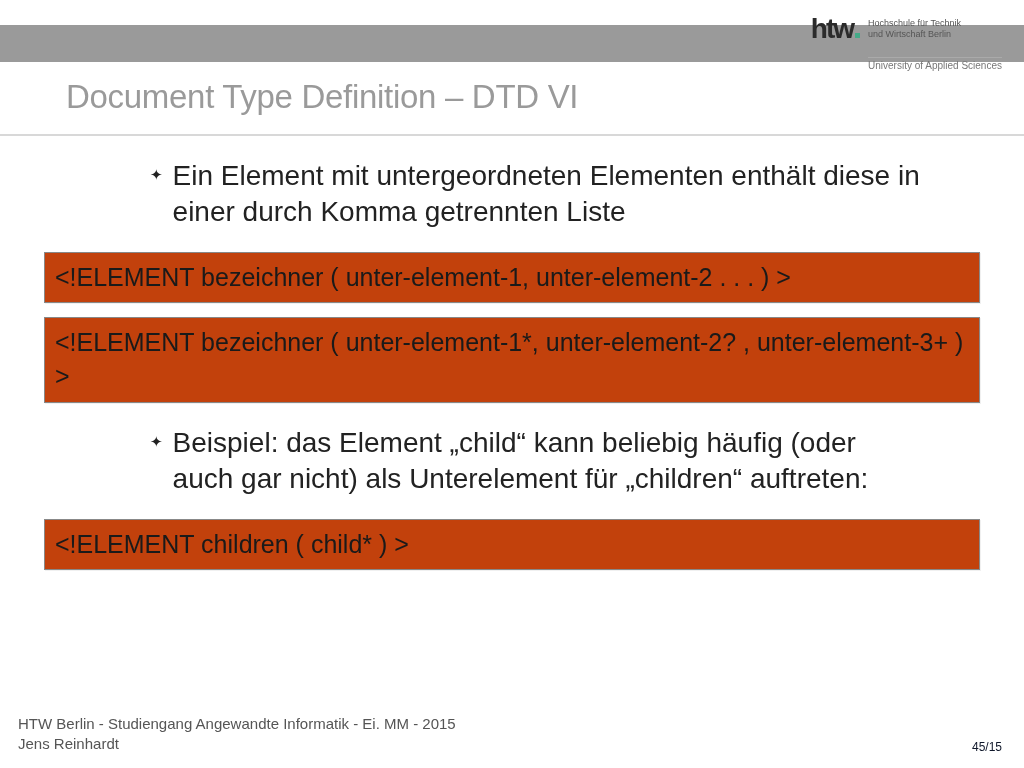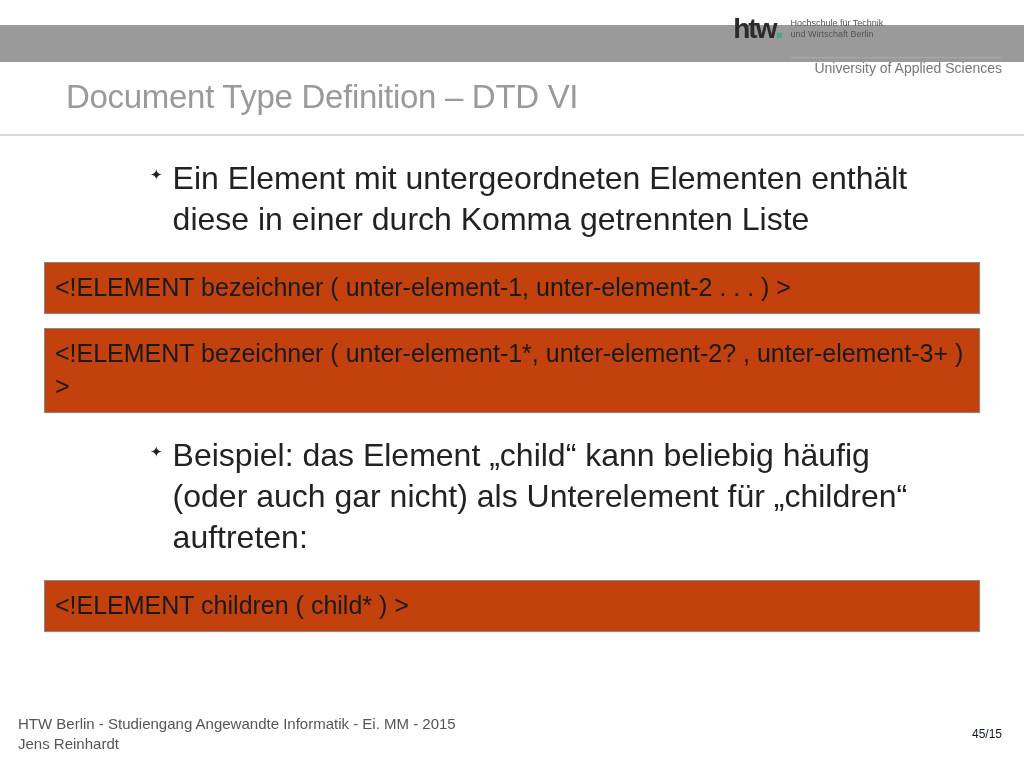--- a/index.html
+++ b/index.html
@@ -3,31 +3,31 @@
 <meta charset="utf-8">
 <style>
   * { margin: 0; padding: 0; box-sizing: border-box; }
   html, body { width: 1024px; height: 768px; font-family: Arial, Helvetica, sans-serif; background: #fff; overflow: hidden; }
   .slide { width: 1024px; height: 768px; position: relative; }
   .top-white { height: 25px; background: #fff; position: relative; }
   .logo-area { position: absolute; top: 18px; right: 22px; display: flex; align-items: flex-start; gap: 8px; }
   .logo-htw { font-family: Arial, sans-serif; font-weight: 900; font-size: 28px; letter-spacing: -2px; color: #2b2b2b; line-height: 0.8; transform: scaleY(1.05); }
   .logo-dot { display: inline-block; width: 5px; height: 5px; background: #4a8; margin-left: 2px; vertical-align: baseline; }
   .logo-text { font-size: 9px; color: #555; line-height: 1.25; border-bottom: 1px solid #aaa; padding-bottom: 16px; }
-  .logo-sub { font-size: 14px; color: #777; margin-top: 2px; margin-left: 24px; }
+  .logo-sub { font-size: 10px; color: #777; margin-top: 2px; }
   .gray-band { height: 37px; background: #9a9a9a; }
   .title-zone { padding: 16px 12px 18px 66px; border-bottom: 2px solid #d8d8d8; }
   .title { font-size: 33px; color: #9a9a9a; font-weight: 400; letter-spacing: -0.3px; }
   .content { padding: 0 32px; }
   .bullet-block { margin: 22px 0 22px 118px; max-width: 770px; }
   .bullet-row { display: flex; align-items: flex-start; gap: 10px; }
   .diamond { font-size: 15px; color: #222; margin-top: 8px; flex-shrink: 0; }
-  .bullet-text { font-size: 32px; color: #222; line-height: 1.28; }
+  .bullet-text { font-size: 28px; color: #222; line-height: 1.28; }
   .code-box { margin: 10px 12px 14px 12px; border: 1.5px solid #888; background: #c2410c; padding: 8px 10px; font-size: 25px; color: #1a1a1a; line-height: 1.35; box-shadow: 1px 1px 0 rgba(0,0,0,0.06); }
-  .footer { position: absolute; bottom: 14px; left: 18px; right: 22px; display: flex; justify-content: space-between; align-items: center; }
+  .footer { position: absolute; bottom: 14px; left: 18px; right: 22px; display: flex; justify-content: space-between; align-items: flex-end; }
   .footer-left { font-size: 15px; color: #555; line-height: 1.35; }
   .footer-right { font-size: 12px; color: #0f172a; }
 </style>
 </head>
 <body>
 
 <div class="slide">
 
   <div class="top-white">
     <div class="logo-area">

